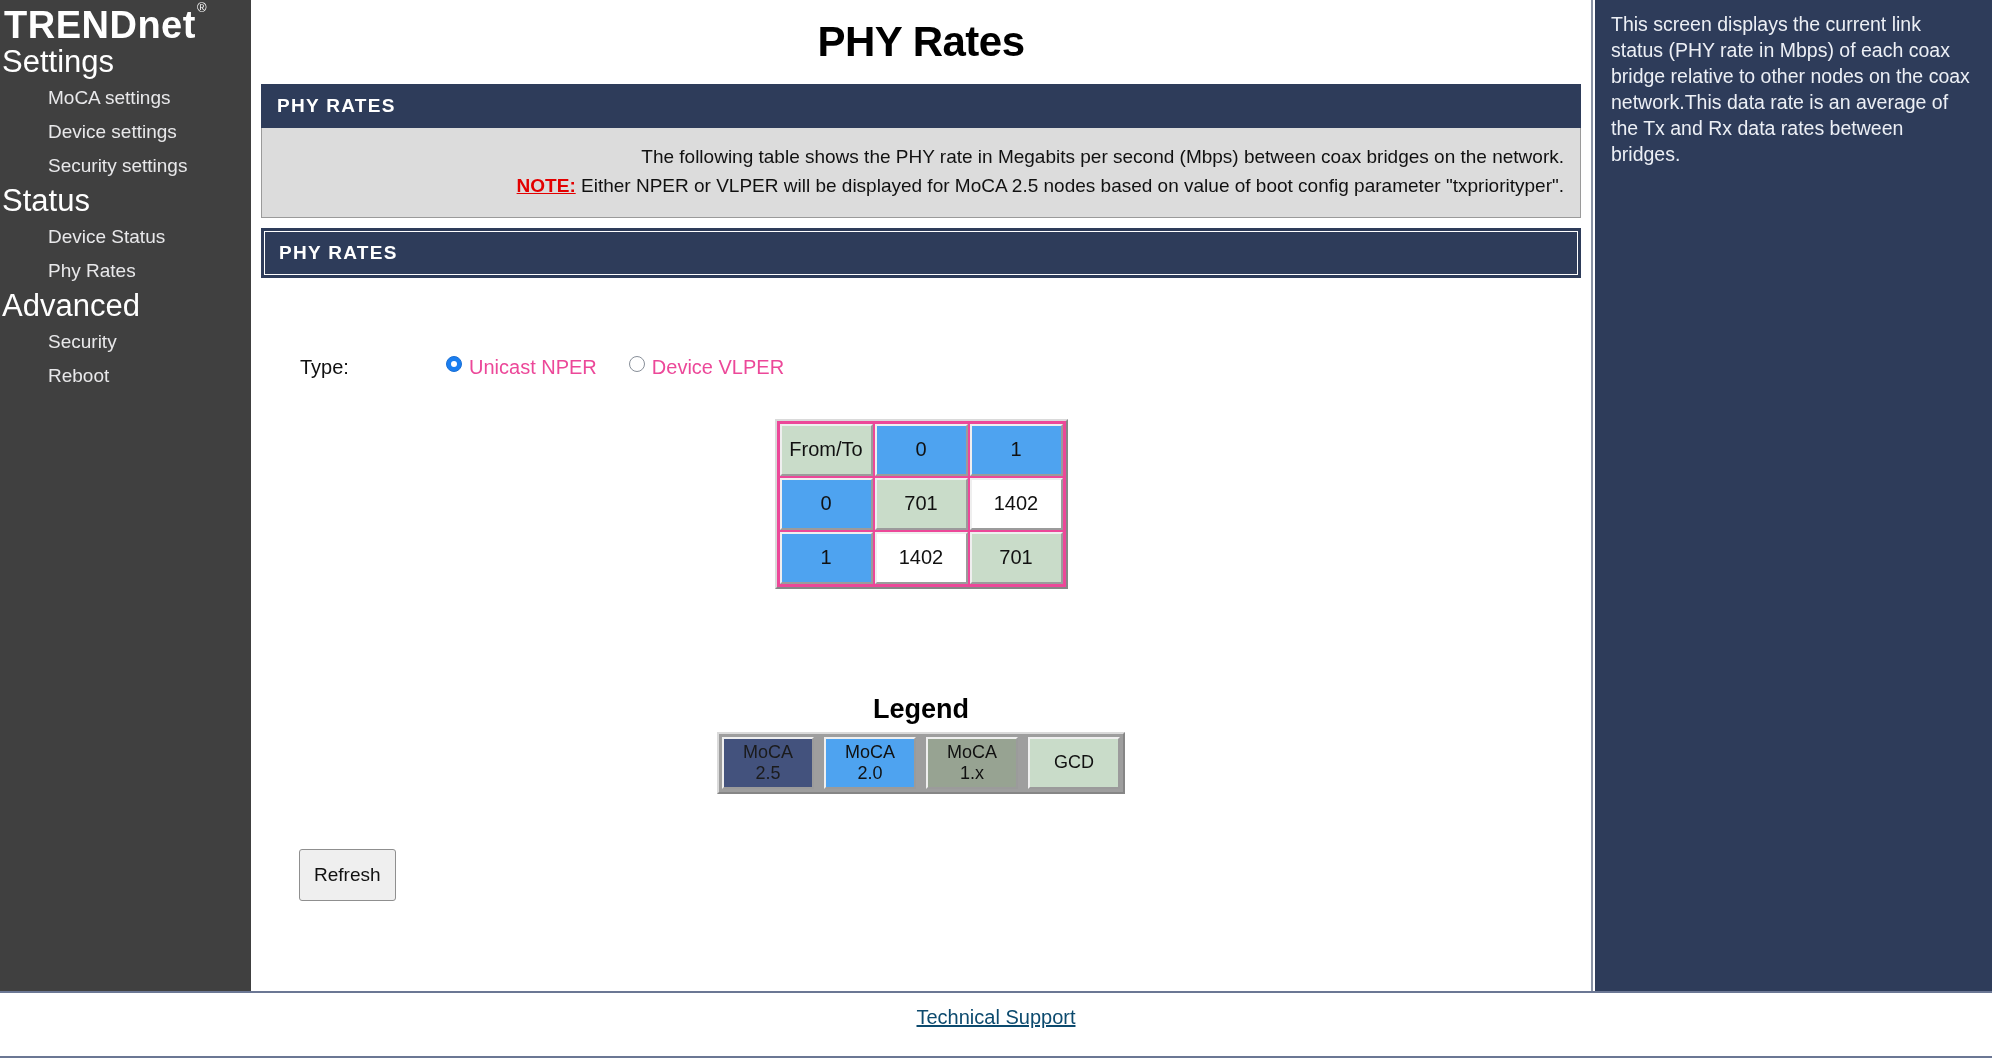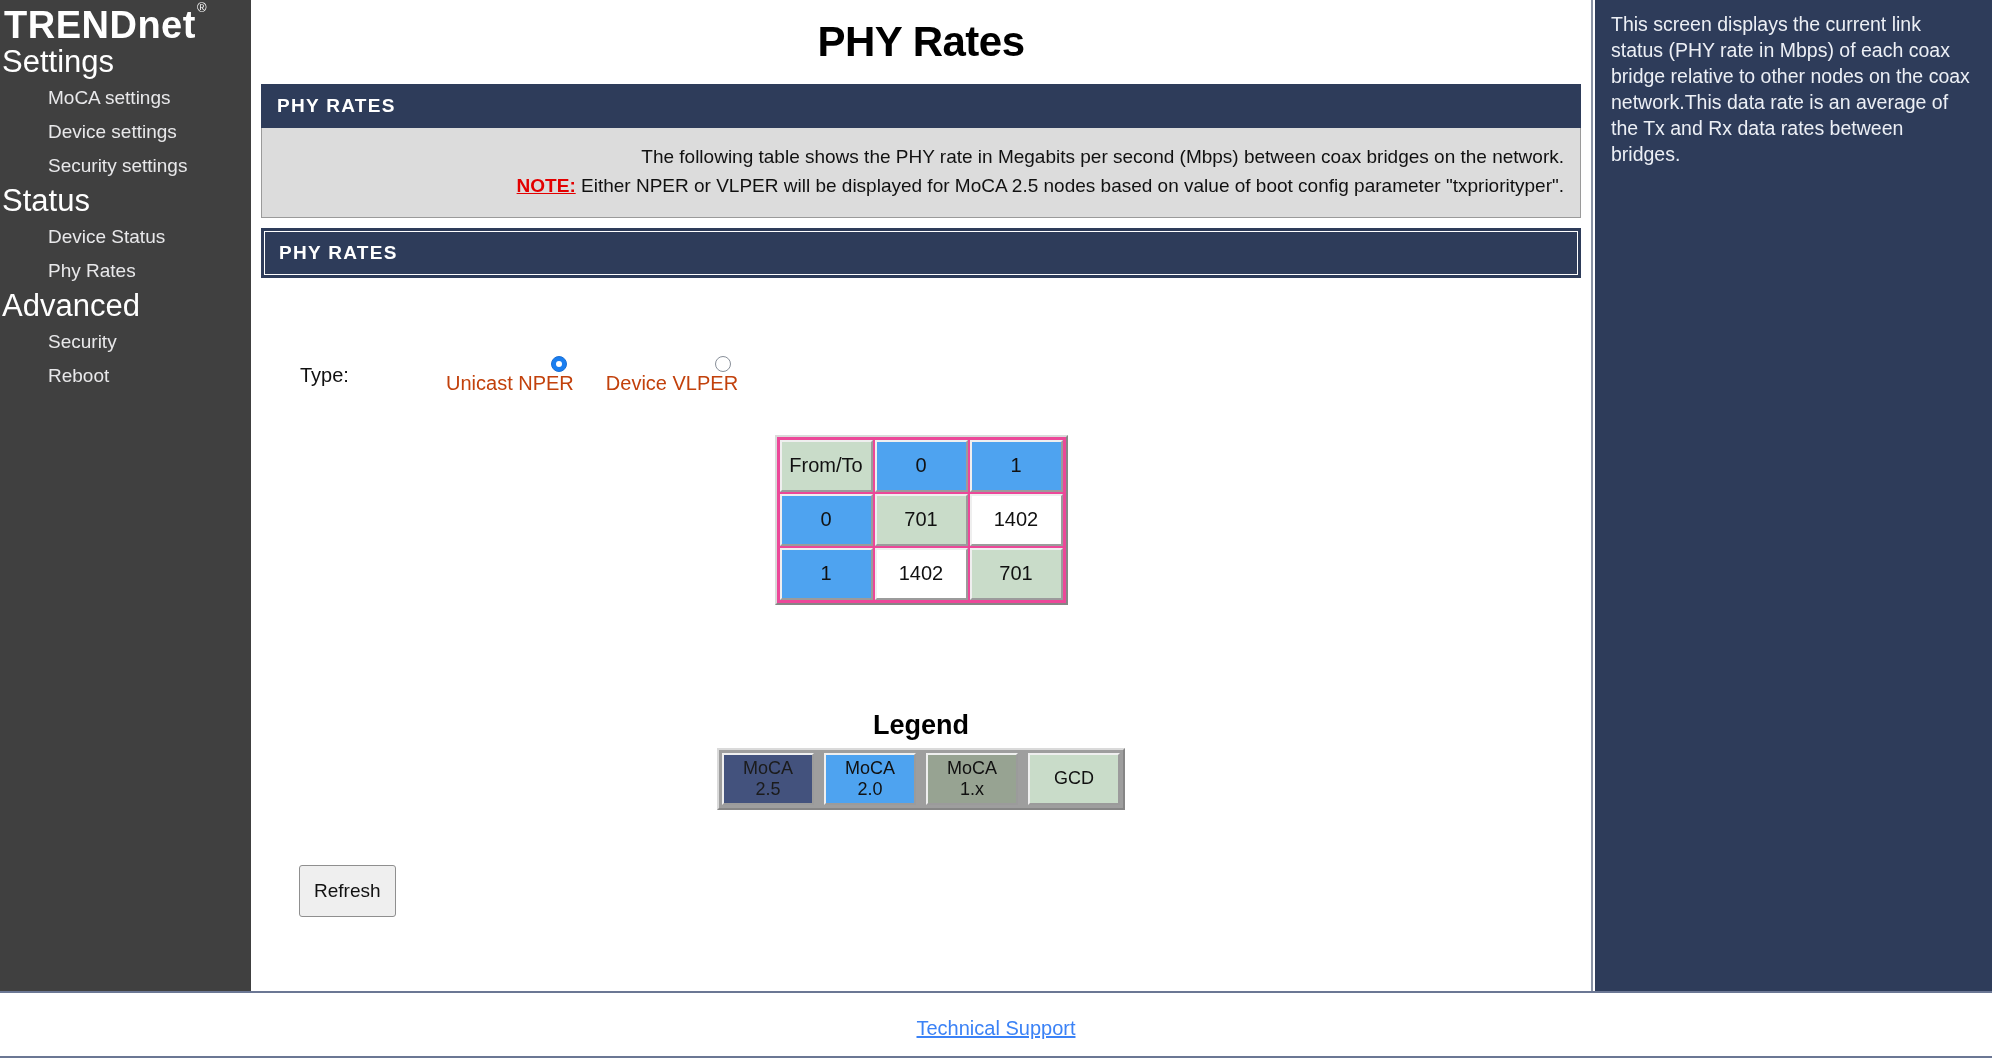--- a/index.html
+++ b/index.html
@@ -119,26 +119,25 @@
     padding: 78px 0 0 0;
   }
   .type-label {
     font-size: 20px;
     color: #111;
     width: 185px;
     padding-left: 39px;
   }
   .radio-opt {
     display: flex;
-    align-items: flex-end;
+    align-items: flex-start;
     font-size: 20px;
-    color: #c2410c;
+    color: #ec4899;
     margin-right: 32px;
     cursor: pointer;
-    flex-direction: column;
   }
   .radio {
     width: 16px; height: 16px;
     border-radius: 50%;
     border: 1px solid #888f99;
     background: #ffffff;
     margin-right: 7px;
     position: relative;
     flex: none;
   }
@@ -244,24 +243,24 @@
   .footer {
     position: absolute;
     left: 0; top: 991px;
     width: 1992px; height: 68px;
     background: #ffffff;
     border-top: 2px solid #6b7794;
   }
   .footer-link {
     display: block;
     text-align: center;
-    color: #3b82f6;
+    color: #0c4a6e;
     font-size: 20px;
     text-decoration: underline;
-    padding-top: 24px;
+    padding-top: 13px;
     cursor: pointer;
   }
   .footer-rule {
     position: absolute;
     left: 0; bottom: 1px;
     width: 1992px;
     border-top: 2px solid #6b7794;
   }
 </style>
 </head>

